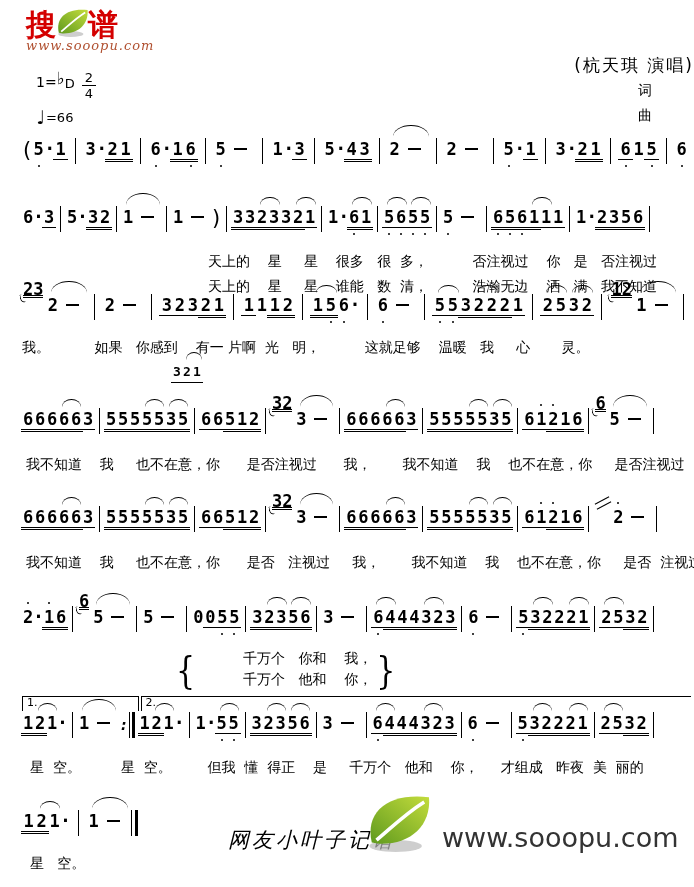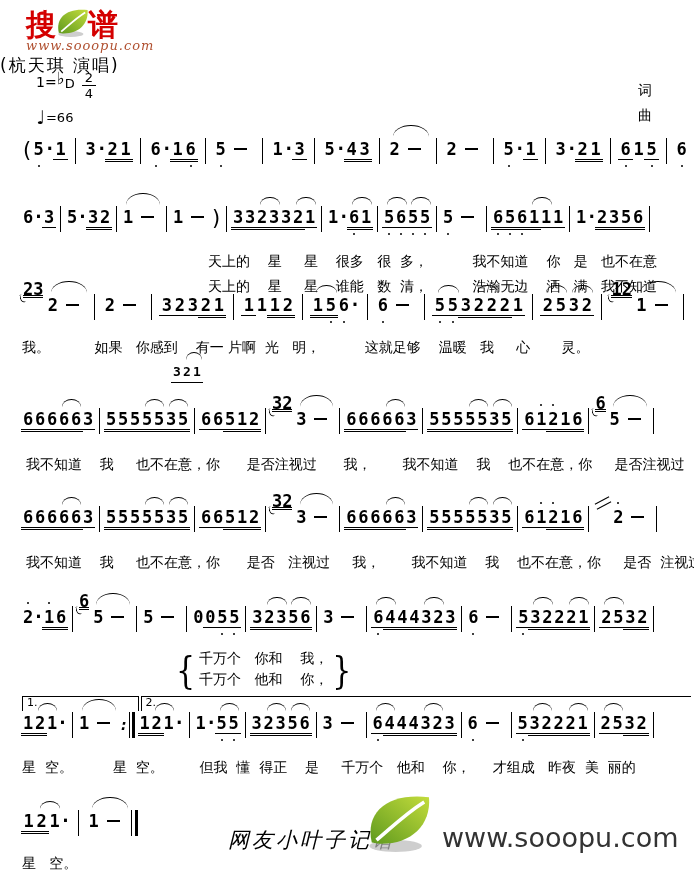--- a/index.html
+++ b/index.html
@@ -8,21 +8,21 @@
 
   
   .logo{position:absolute;left:26px;top:6px;}
   .logo-row{display:flex;align-items:center;font-family:"DejaVu Sans",sans-serif;
             font-weight:bold;font-size:30px;color:#d40000;line-height:30px;}
   .logo-row svg{margin:0 -2px;}
   .logo-url{font-family:"DejaVu Serif",serif;font-style:italic;font-size:13px;
             color:#b05030;margin-top:-5px;letter-spacing:1px;}
   .title{position:absolute;left:0;right:0;top:12px;text-align:center;
          font-size:28px;letter-spacing:20px;text-indent:20px;}
-  .subtitle{position:absolute;left:0;right:0;top:54px;text-align:left;
+  .subtitle{position:absolute;left:0;right:0;top:54px;text-align:right;
             font-size:17px;letter-spacing:2px;}
   .keysig{position:absolute;left:36px;top:74px;font-size:14px;display:flex;align-items:flex-start;}
   .keysig .flat{font-size:17px;position:relative;top:-6px;}
   .keysig .letter{font-size:13px;position:relative;top:2px;}
   .frac{display:inline-block;text-align:center;font-size:13px;line-height:13px;margin-left:7px;position:relative;top:-3px;}
   .frac .ftop{border-bottom:1px solid #000;padding:0 3px 1px;}
   .frac .fbot{padding-top:1px;}
   .tempo{position:absolute;left:36px;top:104px;font-size:13px;}
   .tempo .qnote{font-size:19px;position:relative;top:2px;margin-right:1px;}
   .credits{position:absolute;right:42px;top:82px;display:flex;flex-direction:column;
@@ -73,23 +73,23 @@
 
   .lyric{position:relative;white-space:pre;font-size:14px;line-height:20px;margin-top:3px;}
   .sys2 .lyric{margin-left:186px;margin-top:5px;}
   .sys3 .lyric{margin-left:0;}
   .sys3 .alt-notes{margin-left:150px;height:26px;padding-top:4px;display:flex;}
   .sys3 .alt-notes .note{min-width:10px;} .sys3 .alt-notes .note .n{font-size:13px;}
   .sys4 .lyric,.sys5 .lyric{margin-left:4px;margin-top:6px;}
   .brace-row{display:flex;align-items:center;margin-left:150px;margin-top:4px;font-size:14px;}
   .brace-row .seg{white-space:pre;}
   .brace{font-family:"DejaVu Serif",serif;font-size:30px;transform:scaleY(1.25);margin:0 4px;font-weight:normal;}
-  .opts{display:flex;flex-direction:column;gap:3px;}
-  .sys7 .lyric{margin-top:5px;}
-  .sys8 .lyric{}
+  .opts{display:flex;flex-direction:column;gap:3px;margin-left:44px;}
+  .sys7 .lyric{margin-left:8px;margin-top:5px;}
+  .sys8 .lyric{margin-left:8px;}
   .volta{position:absolute;top:-6px;height:14px;border-top:1px solid #000;border-left:1px solid #000;
          font-size:11px;padding:0 0 0 4px;line-height:12px;}
   .volta.v1{border-right:1px solid #000;}
 
   
   .footer-trans{position:absolute;left:228px;top:826px;font-family:"DejaVu Serif",serif;
                 font-style:italic;font-size:21px;letter-spacing:3px;}
   .footer-leaf{position:absolute;left:362px;top:790px;}
   .footer-site{position:absolute;left:442px;top:822px;font-size:27px;color:#333;
                font-family:"DejaVu Sans",sans-serif;letter-spacing:0px;}
@@ -420,21 +420,21 @@
         <span class="note">
           <b class="n">5</b>
           <i class="ul u2"></i>
         </span>
         <span class="note">
           <b class="n">6</b>
           <i class="ul u2"></i>
         </span>
         <div class="bar"></div>
       </div>
-    <div class="lyric">天上的    星     星    很多   很  多，          我不知道    你   是   也不在意</div>
+    <div class="lyric">天上的    星     星    很多   很  多，          否注视过    你   是   否注视过</div>
     <div class="lyric">天上的    星     星    谁能   数  清，          浩瀚无边    洒   满   我不知道</div>
   </div>
 
   <div class="system sys3">
     <div class="notes-row">
         <span class="grace">
           <b class="gn">23</b>
           <i class="gul"></i>
         </span>
         <span class="note">

